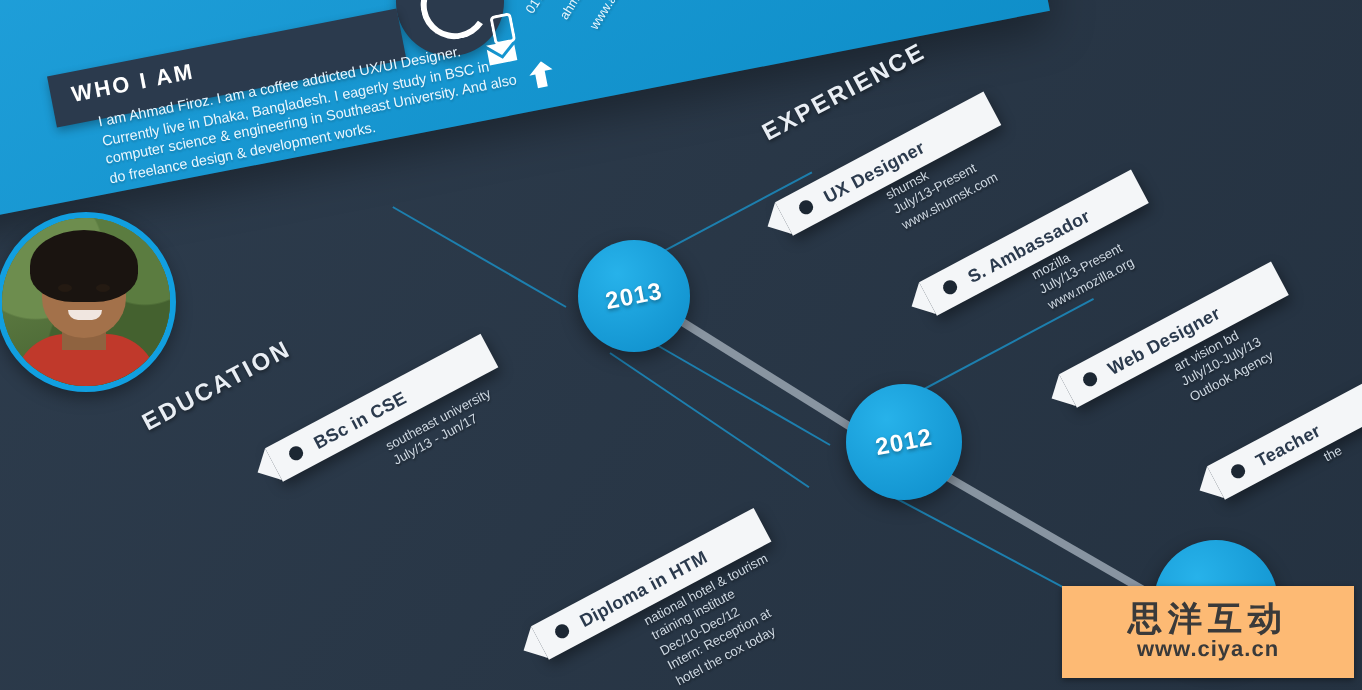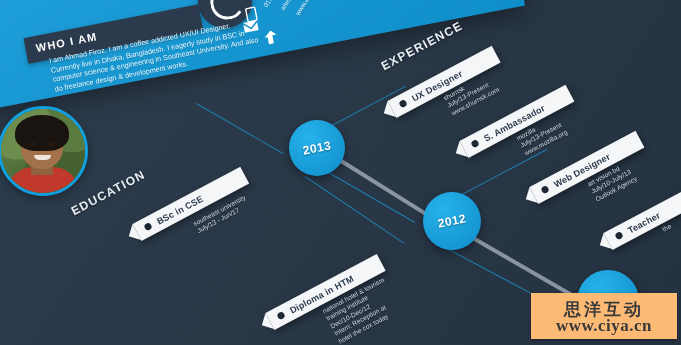--- a/index.html
+++ b/index.html
@@ -138,21 +138,21 @@
   }
 
   
   .wm{
     position:absolute;right:4px;bottom:6px;width:146px;height:46px;
     background:#fdba74;display:flex;flex-direction:column;
     align-items:center;justify-content:center;
     box-shadow:0 1px 3px rgba(0,0,0,.4);
   }
   .wm .cn{color:#3a3a3a;font-size:17px;font-weight:bold;letter-spacing:3px;line-height:19px;}
-  .wm .url{color:#3a3a3a;font-size:17px;font-weight:bold;letter-spacing:.5px;line-height:13px;font-family:Liberation Serif, serif;}
+  .wm .url{color:#3a3a3a;font-size:11px;font-weight:bold;letter-spacing:.5px;line-height:13px;}
 </style>
 </head>
 <body>
 
 <div id="stage">
 
   <div class="board"></div>
   <div class="board-shade"></div>
 
   <div class="bluepanel">

